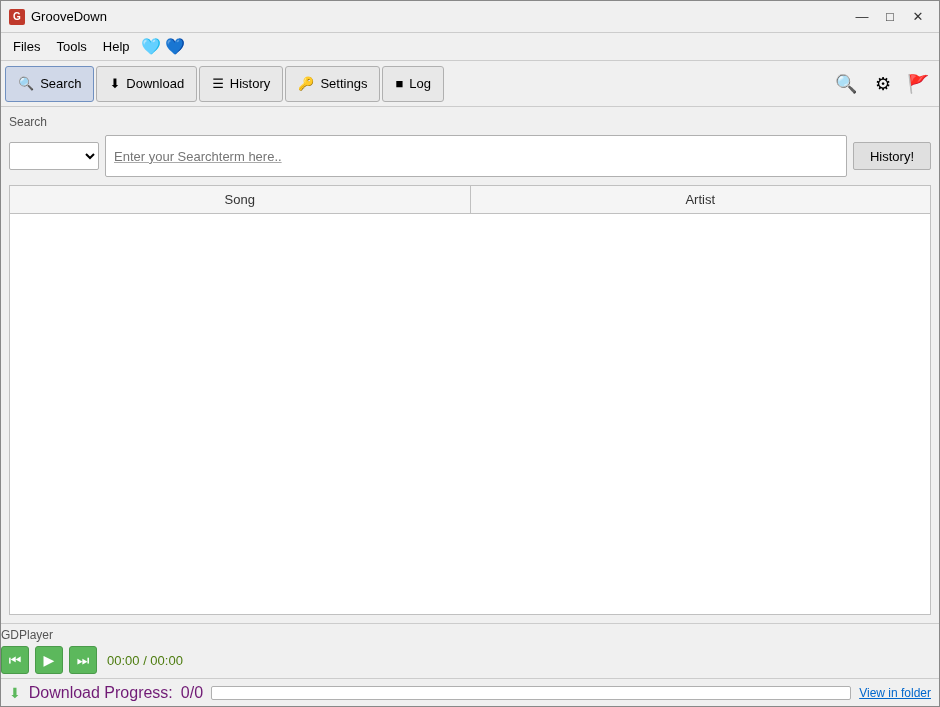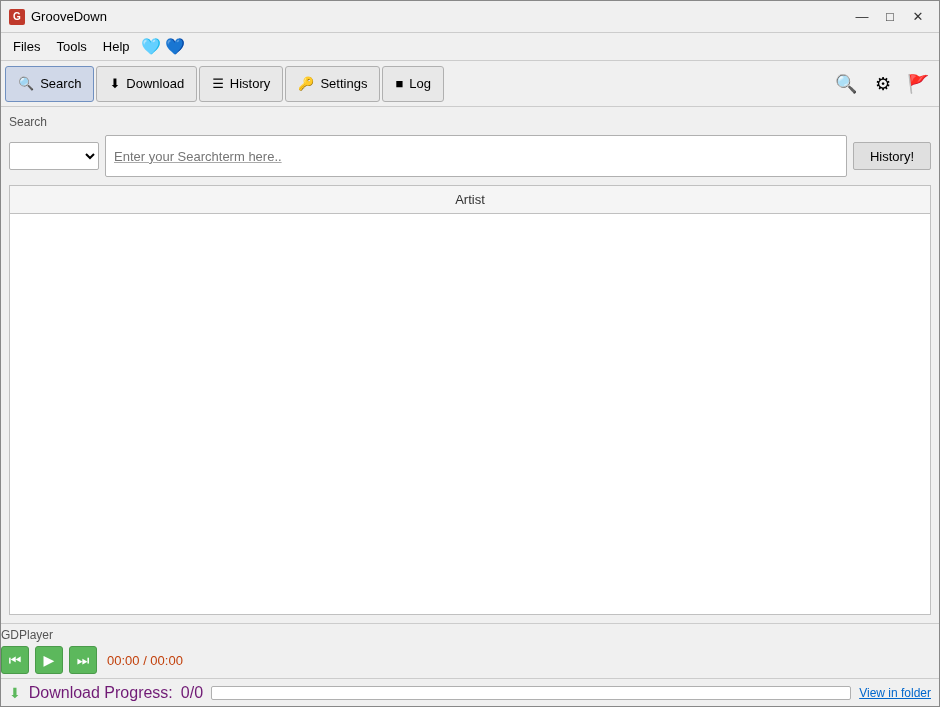--- a/index.html
+++ b/index.html
@@ -247,21 +247,21 @@
       border-radius: 3px;
       cursor: pointer;
       display: flex;
       align-items: center;
       justify-content: center;
       color: white;
       font-size: 14px;
     }
     .player-time {
       font-size: 13px;
-      color: #c2410c;
+      color: #4d7c0f;
       margin-left: 4px;
     }
 
     
     .status-bar {
       background: #f0f0f0;
       border-top: 1px solid #ccc;
       height: 28px;
       display: flex;
       align-items: center;
@@ -356,20 +356,21 @@
       <option>Songs</option>
       <option>Artists</option>
       <option>Albums</option>
     </select>
     <input class="search-input" type="text" placeholder="Enter your Searchterm here.." style="">
     <button class="search-btn">History!</button>
   </div>
 
   <div class="results-table-container">
     <div class="results-table-header">
+      <div class="results-col-header">Song</div>
       <div class="results-col-header">Artist</div>
     </div>
     <div class="results-body"></div>
   </div>
 </div>
 
 <div class="player-bar">
   <div class="player-label">GDPlayer</div>
   <div class="player-controls">
     <button class="player-btn">

